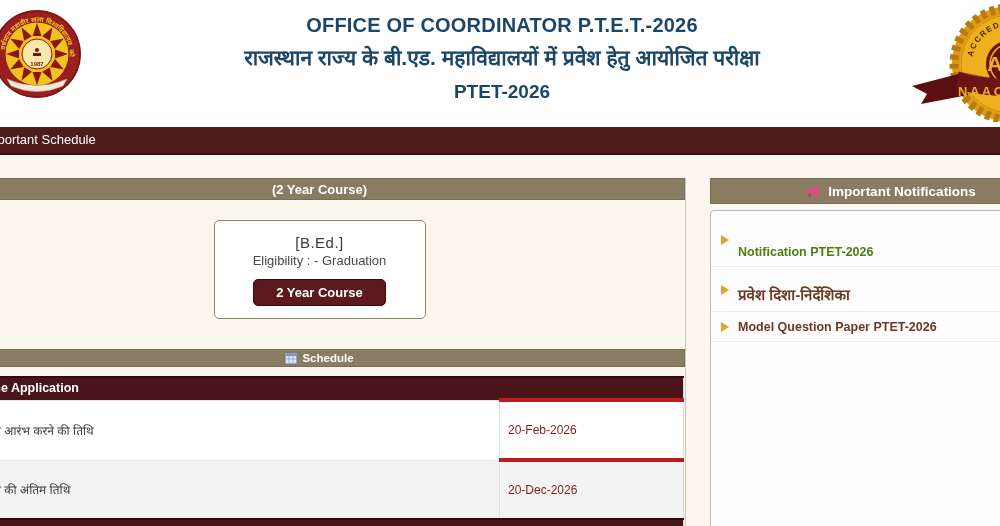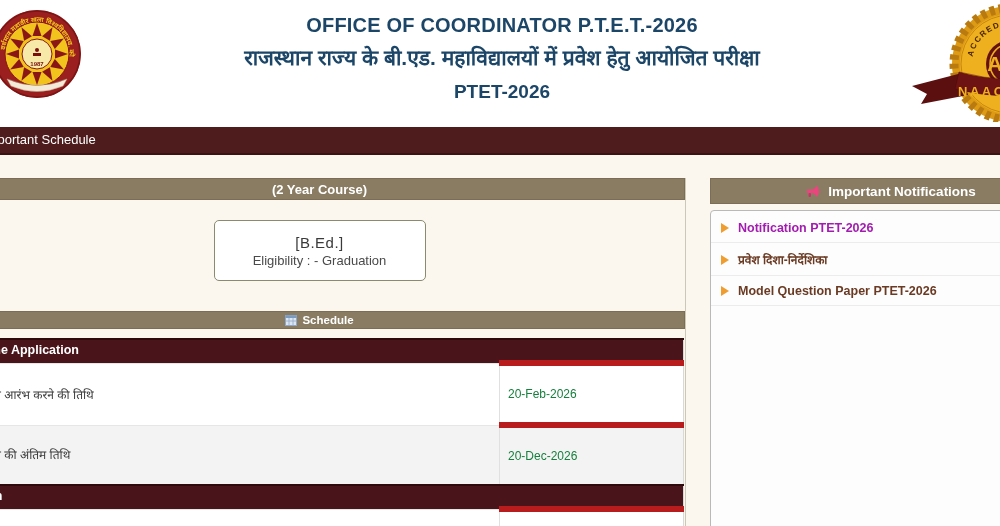--- a/index.html
+++ b/index.html
@@ -29,31 +29,31 @@
   .course-bar { height:22px; line-height:21px; font-size:13px; }
   .card { width:212px; margin:20px auto 0; background:#ffffff; border:1px solid #8a8a6e; border-radius:5px; text-align:center; padding:13px 8px 12px; }
   .card-title { font-size:15px; color:#3a3a3a; letter-spacing:0.5px; }
   .card-elig { font-size:13px; color:#4a4a4a; margin-top:2px; }
   .card-btn { display:inline-block; margin-top:11px; background:#5c1a1f; color:#ffffff; font-weight:bold; font-size:13px; border:1px solid #40090d; border-radius:5px; padding:5px 22px; cursor:pointer; }
   .schedule-bar { height:18px; line-height:17px; font-size:11.5px; margin-top:30px; display:flex; align-items:center; justify-content:center; gap:5px; }
 
   table.sched { width:730px; margin-top:9px; border-collapse:collapse; background:#ffffff; border:1px solid #d9d9d9; font-size:12px; }
   .sec-header td { background:#4a151a; color:#ffffff; font-weight:bold; font-size:12.5px; padding:3px 14px; border-top:2px solid #2f0a0d; }
   td.lbl { width:545px; color:#3c3c3c; padding:3px 14px; border-top:1px solid #e6e6e6; border-right:1px solid #e0e0e0; }
-  td.val { color:#15803d; padding:21px 8px; border-top:6px solid #b91c1c; }
+  td.val { color:#7f1d1d; padding:21px 8px; border-top:4px solid #b91c1c; }
   tr.alt td { background:#f3f3f3; }
 
   .right-col { width:332px; margin-left:24px; }
   .notif-bar { height:26px; line-height:25px; font-size:13.5px; display:flex; align-items:center; justify-content:center; gap:7px; padding-left:30px; }
   .notif-box { margin-top:6px; background:#fdfdfe; border:1px solid #b9b9b9; border-radius:4px; height:322px; padding-top:2px; }
   .notif-item { display:flex; align-items:center; gap:9px; padding:8px 10px 7px; border-bottom:1px solid #ececec; cursor:pointer; }
   .notif-item .tri { width:0; height:0; border-left:8px solid #ef9d2f; border-top:5px solid transparent; border-bottom:5px solid transparent; flex:0 0 auto; }
   .notif-label { font-size:12.5px; font-weight:bold; color:#6b3a22; }
-  .notif-item:nth-child(1) .notif-label { color:#a21caf; }
-  .notif-item:nth-child(2) .notif-label { font-size:12px; }
+  .notif-item:nth-child(1) .notif-label { color:#4d7c0f;margin-top:24px; }
+  .notif-item:nth-child(2) .notif-label { font-size:15px;margin-top:9px; }
 </style>
 </head>
 <body>
 
 <div class="viewport">
   <div class="page">
 
     <div class="header">
 
       <svg class="logo" viewBox="0 0 90 90">
@@ -117,20 +117,21 @@
     </div>
 
     <div class="content">
 
       <div class="left-col">
         <div class="bar course-bar">(2 Year Course)</div>
 
         <div class="card">
           <div class="card-title">[B.Ed.]</div>
           <div class="card-elig">Eligibility : - Graduation</div>
+          <div class="card-btn">2 Year Course</div>
         </div>
 
         <div class="bar schedule-bar">
           <svg width="12" height="12" viewBox="0 0 12 12">
             <rect x="0.5" y="1.5" width="11" height="10" fill="#dce6f2" stroke="#8fa8c8"></rect>
             <rect x="0.5" y="1.5" width="11" height="2.5" fill="#7a9ac0"></rect>
             <line x1="4" y1="4" x2="4" y2="11.5" stroke="#8fa8c8" stroke-width="0.8"></line>
             <line x1="8" y1="4" x2="8" y2="11.5" stroke="#8fa8c8" stroke-width="0.8"></line>
             <line x1="0.5" y1="7" x2="11.5" y2="7" stroke="#8fa8c8" stroke-width="0.8"></line>
           </svg>

